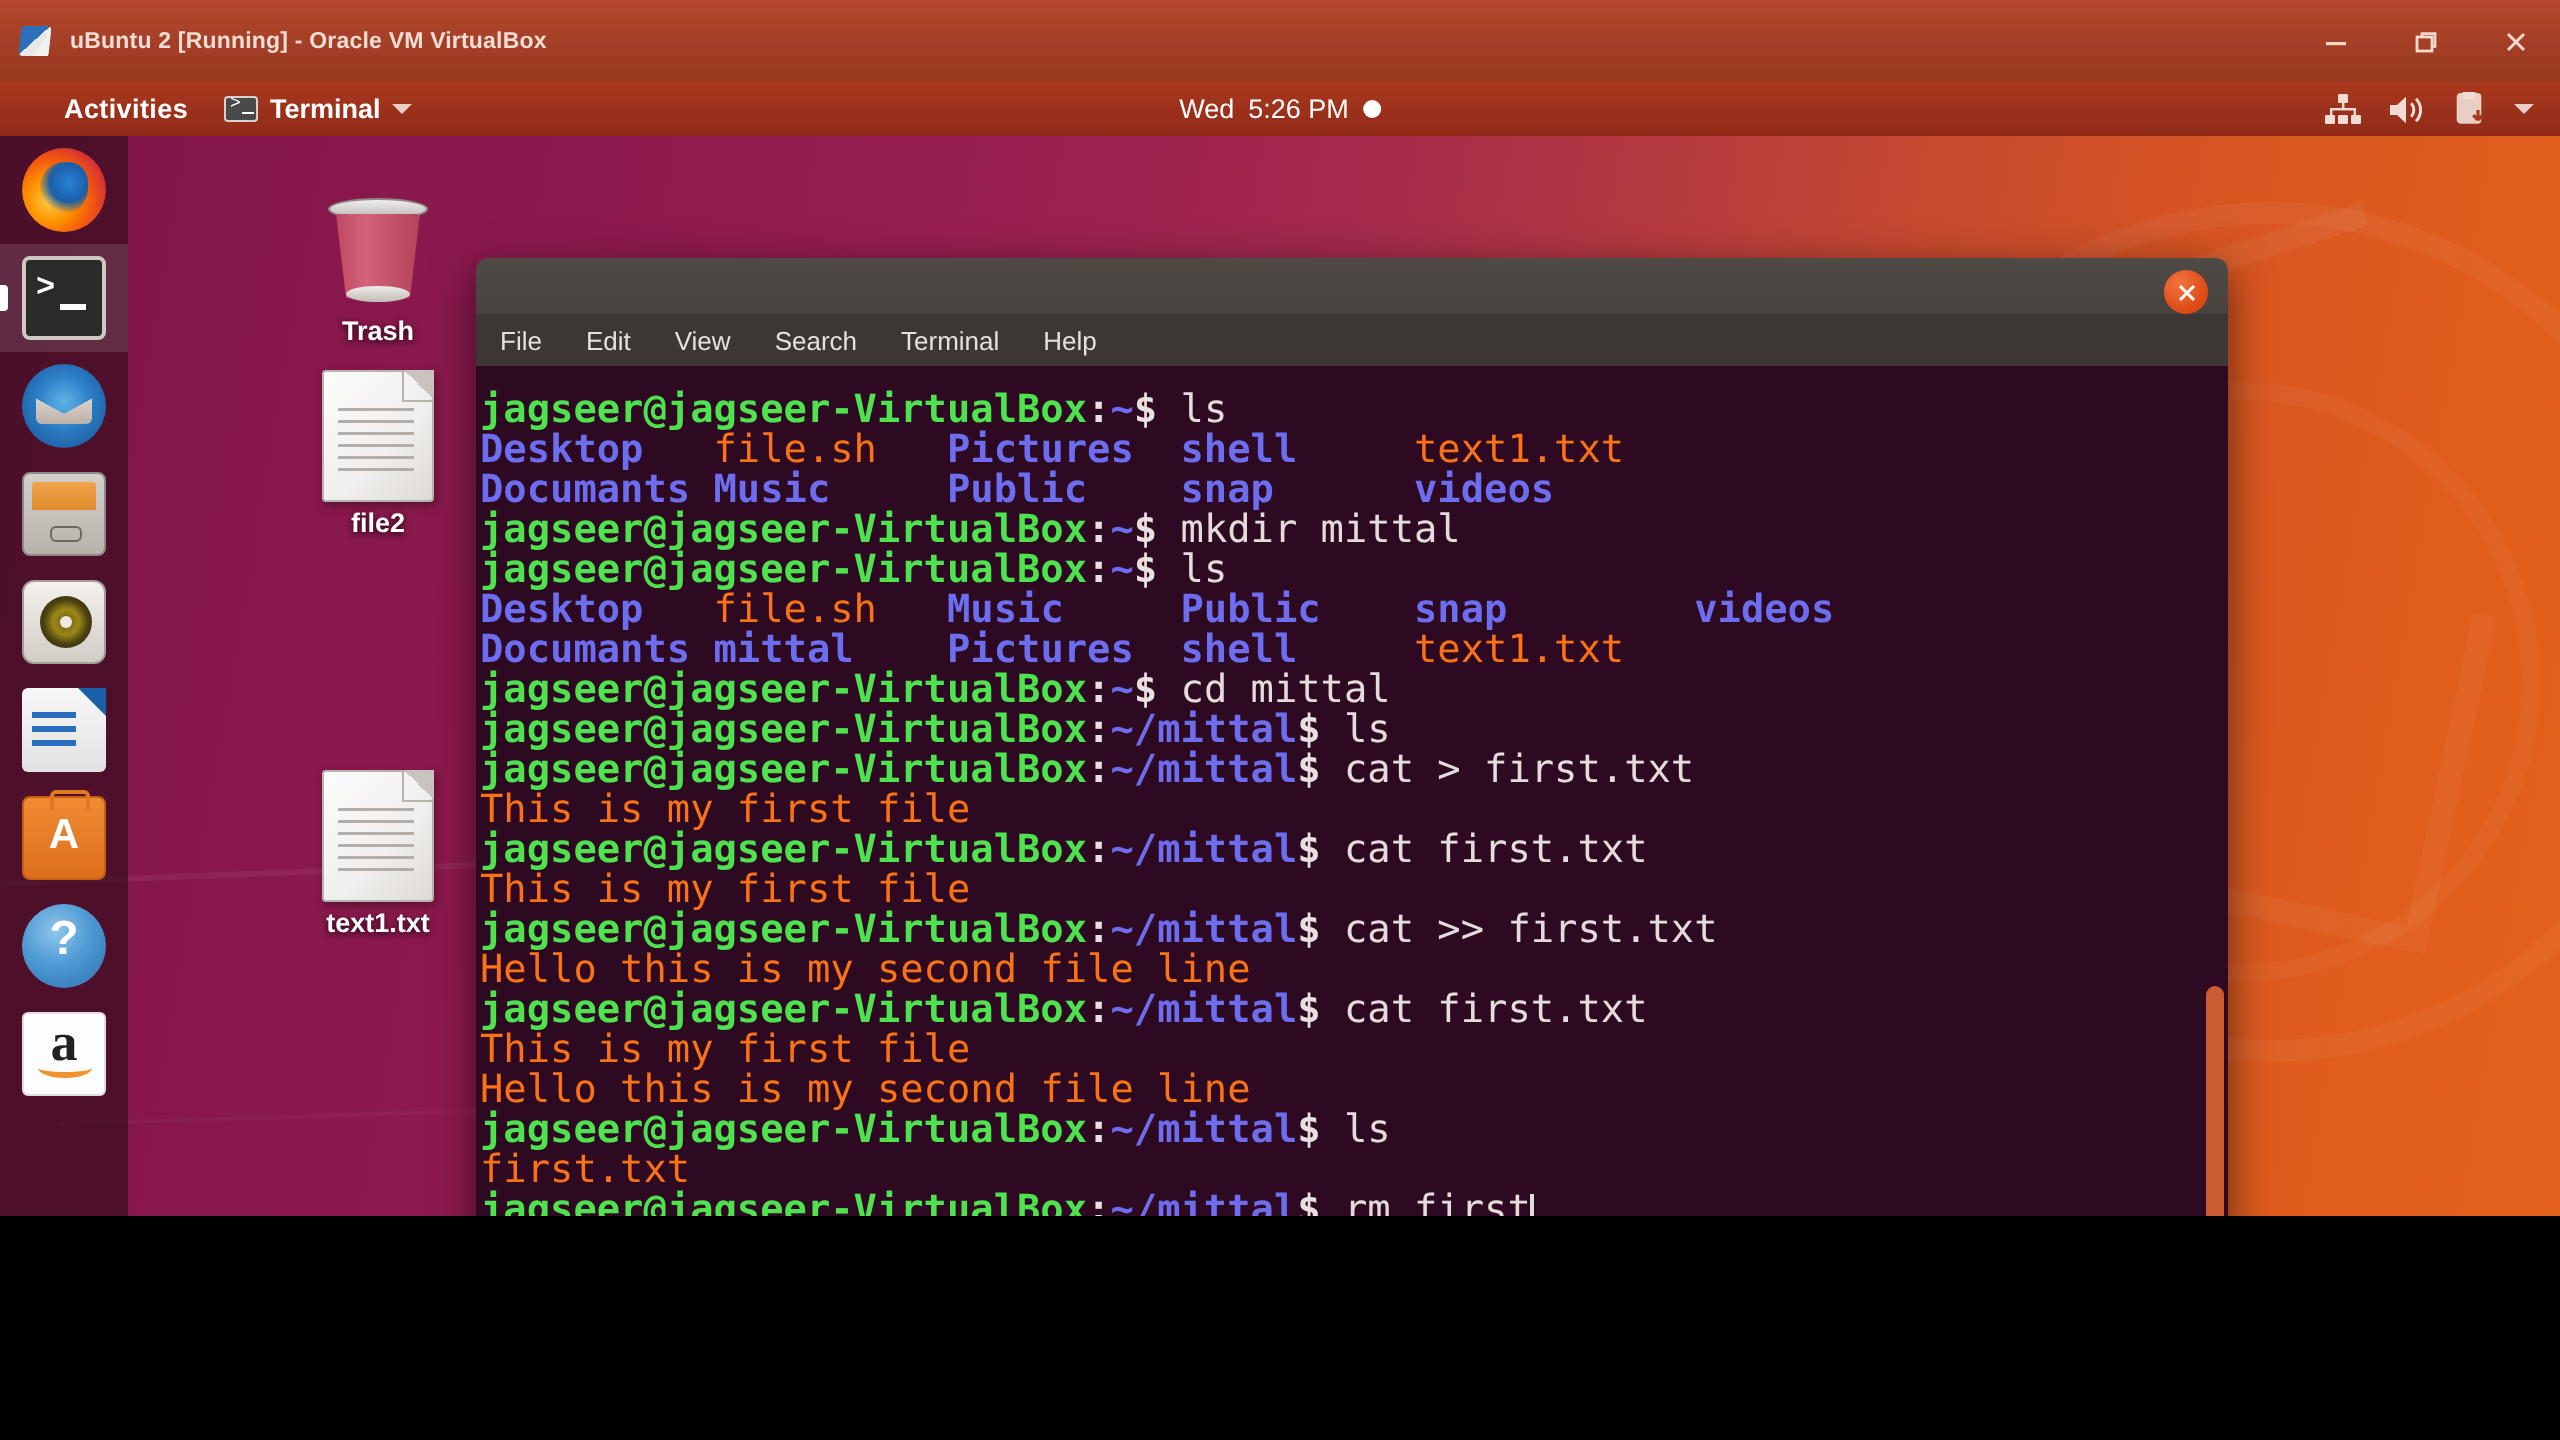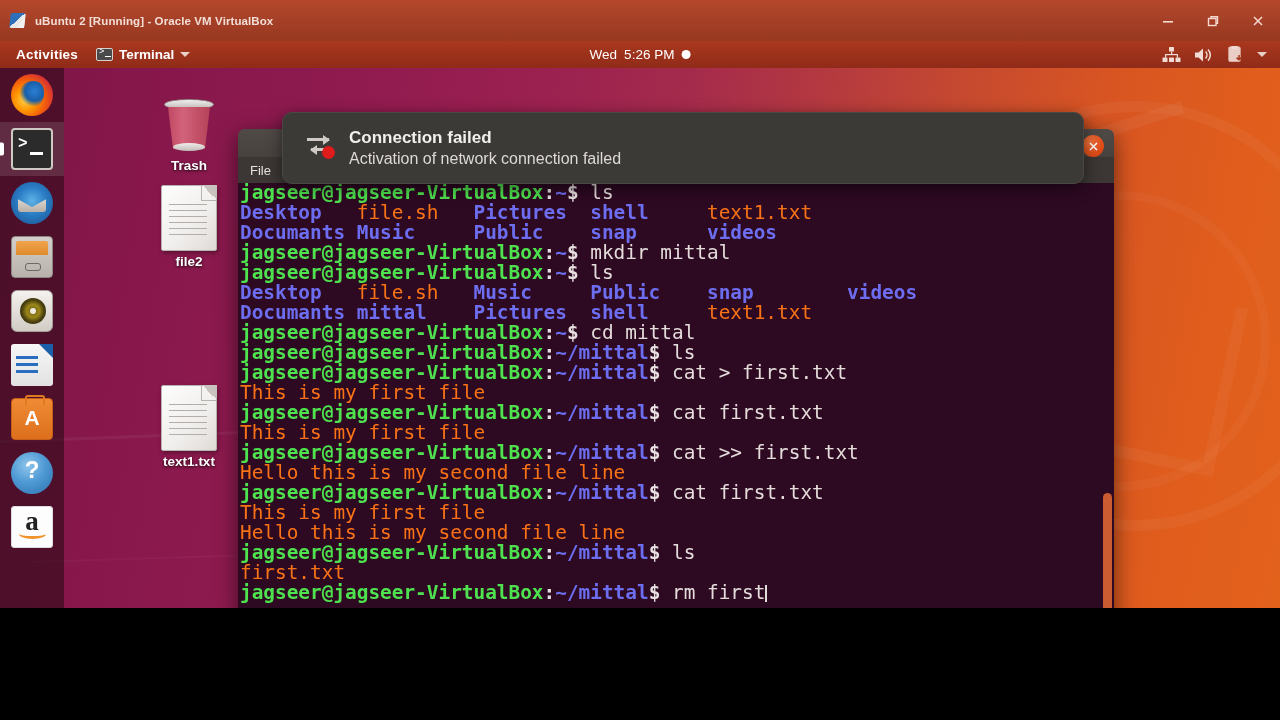--- a/index.html
+++ b/index.html
@@ -93,21 +93,21 @@
     display: flex; align-items: center;
     z-index: 30;
   }
   #top-panel::before {
     content:""; position:absolute; inset:0;
     background: linear-gradient(to bottom, rgba(180,60,30,0.92), rgba(150,45,25,0.94));
   }
   #top-panel > * { position: relative; z-index:1; }
   #activities-button {
     color: #ffffff; font-size: 13.5px; font-weight: bold;
-    padding: 0 10px 0 16px; height: 100%; display:flex; align-items:center;
+    padding: 0 10px 0 32px; height: 100%; display:flex; align-items:center;
     letter-spacing: .2px;
   }
   #app-menu {
     display: flex; align-items: center; gap: 6px; padding: 0 8px; height: 100%;
   }
   #app-menu .mini-term {
     width: 17px; height: 13px; background: #4a4a4a; border: 1px solid #d8d2ce;
     border-radius: 2px; position: relative;
   }
   #app-menu .mini-term::before {
@@ -335,21 +335,21 @@
     display:flex; align-items:center; justify-content:center;
     color:#fff; font-size: 13px; line-height:1;
   }
   #terminal-body {
     position: relative;
     height: 518px;
     background: #2d0922;
     overflow: hidden;
   }
   #term-text {
-    padding: 0 0 0 2px;
+    padding: 12px 0 0 2px;
     font-family: "DejaVu Sans Mono", "Liberation Mono", monospace;
     font-size: 19.4px;
     line-height: 20px;
     white-space: pre;
     letter-spacing: 0px;
   }
   #term-text .line { height: 20px; }
   .c-user  { color: #4ee24e; font-weight: bold; }
   .c-path  { color: #6d6df0; font-weight: bold; }
   .c-punct { color: #e8e0e0; font-weight: bold; }
@@ -573,31 +573,20 @@
           <span class="mi">Help</span>
         </div>
       </div>
       <div id="terminal-body">
         <div id="term-text"><div class="line"><span class="c-user">jagseer@jagseer-VirtualBox</span><span class="c-punct">:</span><span class="c-path">~</span><span class="c-punct">$ </span><span class="c-cmd">ls</span></div><div class="line"><span class="c-dir">Desktop   </span><span class="c-out">file.sh   </span><span class="c-dir">Pictures  </span><span class="c-dir">shell     </span><span class="c-out">text1.txt   </span></div><div class="line"><span class="c-dir">Documants </span><span class="c-dir">Music     </span><span class="c-dir">Public    </span><span class="c-dir">snap      </span><span class="c-dir">videos      </span></div><div class="line"><span class="c-user">jagseer@jagseer-VirtualBox</span><span class="c-punct">:</span><span class="c-path">~</span><span class="c-punct">$ </span><span class="c-cmd">mkdir mittal</span></div><div class="line"><span class="c-user">jagseer@jagseer-VirtualBox</span><span class="c-punct">:</span><span class="c-path">~</span><span class="c-punct">$ </span><span class="c-cmd">ls</span></div><div class="line"><span class="c-dir">Desktop   </span><span class="c-out">file.sh   </span><span class="c-dir">Music     </span><span class="c-dir">Public    </span><span class="c-dir">snap        </span><span class="c-dir">videos</span></div><div class="line"><span class="c-dir">Documants </span><span class="c-dir">mittal    </span><span class="c-dir">Pictures  </span><span class="c-dir">shell     </span><span class="c-out">text1.txt   </span></div><div class="line"><span class="c-user">jagseer@jagseer-VirtualBox</span><span class="c-punct">:</span><span class="c-path">~</span><span class="c-punct">$ </span><span class="c-cmd">cd mittal</span></div><div class="line"><span class="c-user">jagseer@jagseer-VirtualBox</span><span class="c-punct">:</span><span class="c-path">~/mittal</span><span class="c-punct">$ </span><span class="c-cmd">ls</span></div><div class="line"><span class="c-user">jagseer@jagseer-VirtualBox</span><span class="c-punct">:</span><span class="c-path">~/mittal</span><span class="c-punct">$ </span><span class="c-cmd">cat &gt; first.txt</span></div><div class="line"><span class="c-out">This is my first file</span></div><div class="line"><span class="c-user">jagseer@jagseer-VirtualBox</span><span class="c-punct">:</span><span class="c-path">~/mittal</span><span class="c-punct">$ </span><span class="c-cmd">cat first.txt</span></div><div class="line"><span class="c-out">This is my first file</span></div><div class="line"><span class="c-user">jagseer@jagseer-VirtualBox</span><span class="c-punct">:</span><span class="c-path">~/mittal</span><span class="c-punct">$ </span><span class="c-cmd">cat &gt;&gt; first.txt</span></div><div class="line"><span class="c-out">Hello this is my second file line</span></div><div class="line"><span class="c-user">jagseer@jagseer-VirtualBox</span><span class="c-punct">:</span><span class="c-path">~/mittal</span><span class="c-punct">$ </span><span class="c-cmd">cat first.txt</span></div><div class="line"><span class="c-out">This is my first file</span></div><div class="line"><span class="c-out">Hello this is my second file line</span></div><div class="line"><span class="c-user">jagseer@jagseer-VirtualBox</span><span class="c-punct">:</span><span class="c-path">~/mittal</span><span class="c-punct">$ </span><span class="c-cmd">ls</span></div><div class="line"><span class="c-out">first.txt</span></div><div class="line"><span class="c-user">jagseer@jagseer-VirtualBox</span><span class="c-punct">:</span><span class="c-path">~/mittal</span><span class="c-punct">$ </span><span class="c-cmd">rm first</span><span class="cursor-block"></span></div></div>
         <div id="term-scrollbar"></div>
 
       </div>
     </div>
 
-    <div id="notification">
-      <div id="notif-icon">
-        <div class="ar-top"></div>
-        <div class="ar-bot"></div>
-        <div class="err-dot"></div>
-      </div>
-      <div id="notif-texts">
-        <div id="notif-title">Connection failed</div>
-        <div id="notif-body">Activation of network connection failed</div>
-      </div>
-    </div>
 
     <div id="activate-watermark">
       <div id="wm-line2">Go to Settings to activate Windows.</div>
     </div>
 
   </div>
 
   <div id="bottom-black"></div>
 </div>
 

